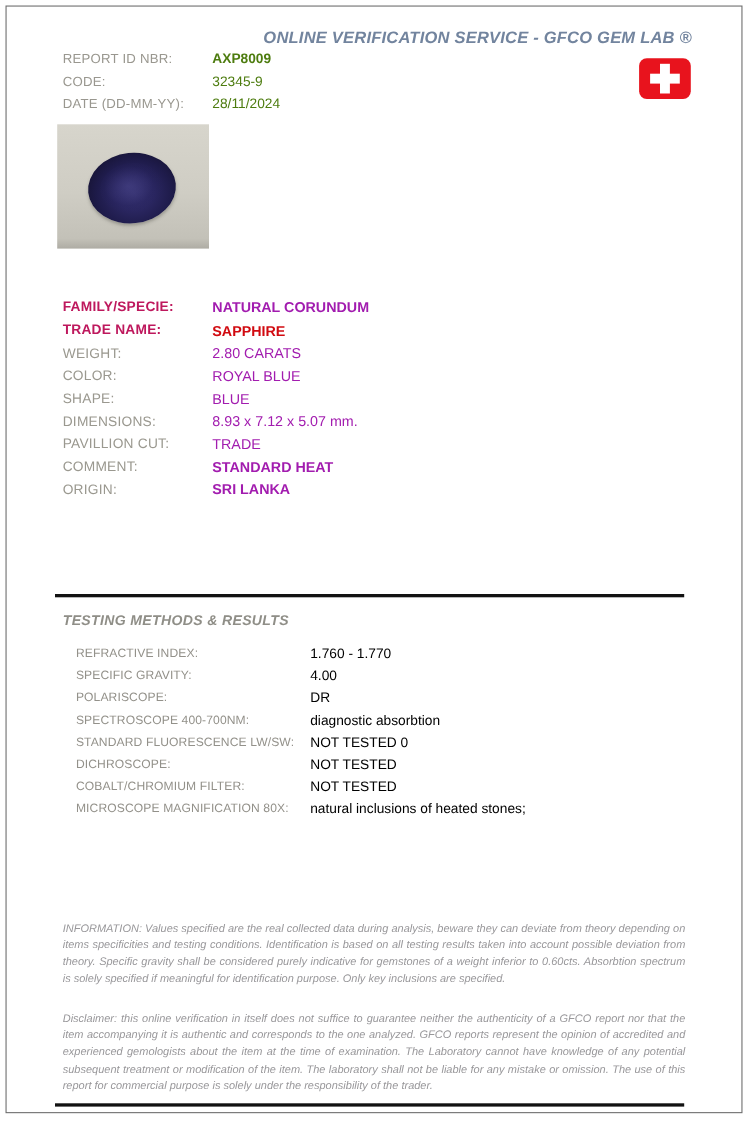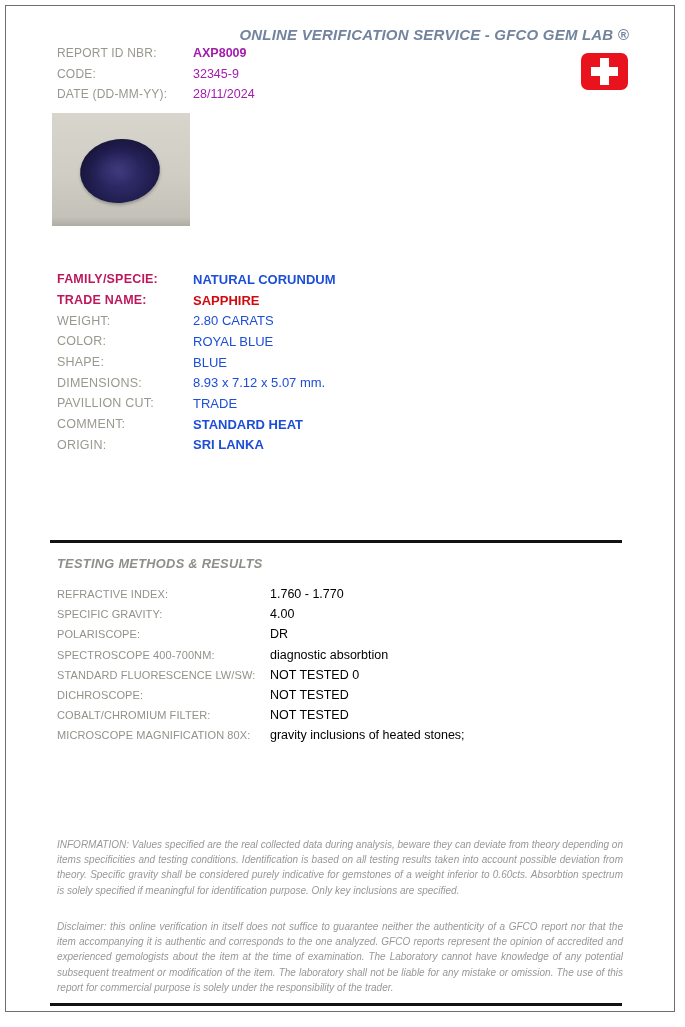--- a/index.html
+++ b/index.html
@@ -14,21 +14,21 @@
   
   .header-title{
     position:absolute;top:26px;right:56px;
     font-size:15px;font-weight:bold;font-style:italic;
     color:#72849e;letter-spacing:.2px;white-space:nowrap;
   }
   
   .report-fields{position:absolute;left:57px;top:43px;}
   .rrow{display:flex;height:20.5px;align-items:center;}
   .rlbl{width:136px;font-size:12px;color:#99978f;letter-spacing:.2px;}
-  .rval{font-size:12.5px;color:#a21caf;}
+  .rval{font-size:12.5px;color:#4d7c0f;}
   .rval.bold{font-weight:bold;}
   
   .flag{
     position:absolute;left:581px;top:53px;width:47px;height:37px;
     background:#e8131d;border-radius:7px;
   }
   .flag .bar-h{
     position:absolute;left:50%;top:50%;width:27px;height:9px;
     margin-left:-13.5px;margin-top:-4.5px;background:#ffffff;
   }
@@ -50,35 +50,35 @@
   }
   .stone .facet{
     position:absolute;left:14%;top:14%;width:72%;height:72%;border-radius:50%;
     background:radial-gradient(ellipse at 45% 45%, rgba(90,86,160,.35) 0%, rgba(40,36,100,.15) 50%, rgba(0,0,0,0) 75%);
   }
   
   .details{position:absolute;left:57px;top:269px;}
   .drow{display:flex;height:20.7px;align-items:center;}
   .dlbl{width:136px;font-size:12.5px;color:#9a988f;letter-spacing:.2px;}
   .dlbl.bold{font-weight:bold;color:#be185d;}
-  .dval{font-size:13px;color:#1d4ed8;}
+  .dval{font-size:13px;color:#a21caf;}
   .dval.bold{font-weight:bold;}
   .dval.red{font-weight:bold;color:#d10a10;}
   
   .divider{position:absolute;left:50px;width:572px;height:2.5px;background:#121212;}
   .divider.top-line{top:540px;}
   .divider.bottom-line{top:1003px;}
   
   .testing-heading{
     position:absolute;left:57px;top:556px;
     font-size:12.8px;font-weight:bold;font-style:italic;color:#8f8e87;letter-spacing:.3px;
   }
   .testing{position:absolute;left:57px;top:584px;}
   .trow{display:flex;height:20.2px;align-items:center;}
-  .tlbl{width:213px;font-size:11px;color:#93918a;letter-spacing:.1px;}
+  .tlbl{width:213px;font-size:11px;color:#93918a;letter-spacing:.1px;margin-left:12px;}
   .tval{font-size:12.5px;color:#000000;}
   
   .para{
     position:absolute;left:57px;width:566px;
     font-size:10px;font-style:italic;color:#98979a;
     line-height:15.2px;text-align:justify;
   }
   .para.info{top:837px;}
   .para.disclaimer{top:919px;}
 </style>
@@ -182,21 +182,21 @@
   <div class="trow">
     <span class="tlbl">DICHROSCOPE:</span>
     <span class="tval">NOT TESTED</span>
   </div>
   <div class="trow">
     <span class="tlbl">COBALT/CHROMIUM FILTER:</span>
     <span class="tval">NOT TESTED</span>
   </div>
   <div class="trow">
     <span class="tlbl">MICROSCOPE MAGNIFICATION 80X:</span>
-    <span class="tval">gravity inclusions of heated stones;</span>
+    <span class="tval">natural inclusions of heated stones;</span>
   </div>
 </div>
 
 <div class="para info">INFORMATION: Values specified are the real collected data during analysis, beware they can deviate from theory depending on items specificities and testing conditions. Identification is based on all testing results taken into account possible deviation from theory. Specific gravity shall be considered purely indicative for gemstones of a weight inferior to 0.60cts. Absorbtion spectrum is solely specified if meaningful for identification purpose. Only key inclusions are specified.</div>
 
 <div class="para disclaimer">Disclaimer: this online verification in itself does not suffice to guarantee neither the authenticity of a GFCO report nor that the item accompanying it is authentic and corresponds to the one analyzed. GFCO reports represent the opinion of accredited and experienced gemologists about the item at the time of examination. The Laboratory cannot have knowledge of any potential subsequent treatment or modification of the item. The laboratory shall not be liable for any mistake or omission. The use of this report for commercial purpose is solely under the responsibility of the trader.</div>
 
 <div class="divider bottom-line"></div>
 
 </body></html>

